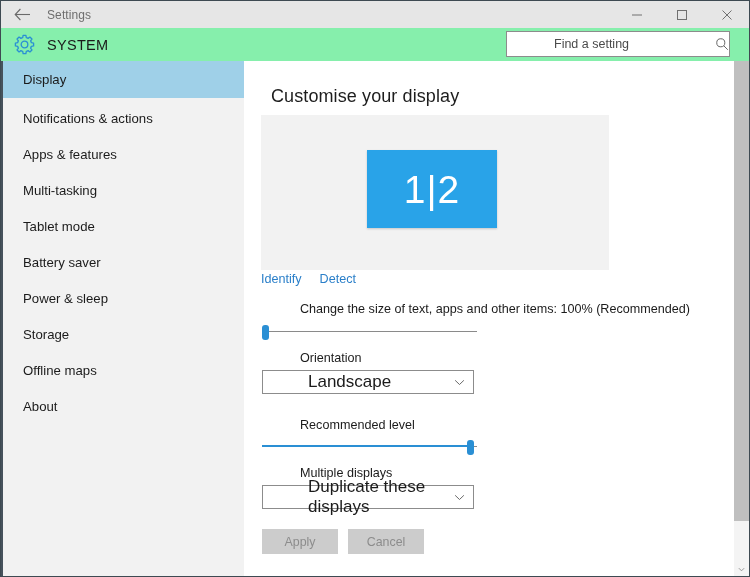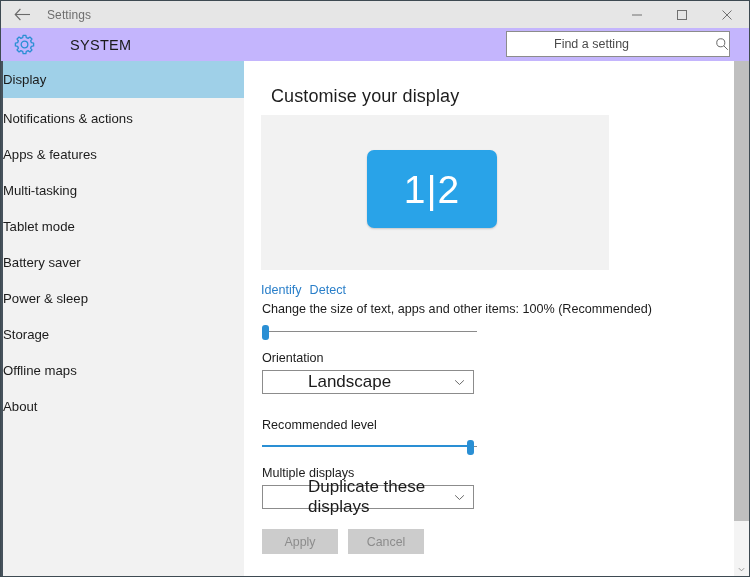--- a/index.html
+++ b/index.html
@@ -60,24 +60,23 @@
     color: #707070;
   }
   .winbtn svg { display: block; }
 
   
   .header {
     position: absolute;
     left: 0; top: 27px;
     width: 748px;
     height: 33px;
-    background: #c4b5fd;
-    display: flex;
-    align-items: center;
-    gap: 23px;
+    background: #86efac;
+    display: flex;
+    align-items: center;
   }
   .gear-wrap {
     width: 46px;
     display: flex;
     align-items: center;
     justify-content: center;
   }
   .sys-title {
     font-size: 14.5px;
     color: #1a1a1a;
@@ -123,21 +122,21 @@
     height: 516px;
     background: #f2f2f2;
     border-left: 2px solid #46525c;
     box-sizing: border-box;
   }
   .nav-item {
     position: relative;
     height: 36px;
     display: flex;
     align-items: center;
-    padding-left: 0;
+    padding-left: 20px;
     font-size: 13.2px;
     color: #1b1b1b;
     box-sizing: border-box;
   }
   .nav-item.selected {
     background: #9fd0e8;
     height: 37px;
   }
 
   
@@ -171,48 +170,47 @@
     position: absolute;
     left: 106px;
     top: 35px;
     width: 130px;
     height: 78px;
     background: #29a3e8;
     display: flex;
     align-items: center;
     justify-content: center;
     box-shadow: 0 1px 2px rgba(0,0,0,.18);
-    border-radius: 7px;
   }
   .monitor-label {
     color: #ffffff;
     font-size: 39px;
     font-weight: 300;
     letter-spacing: 1px;
     line-height: 1;
     font-family: "Liberation Sans", sans-serif;
   }
   .links {
     position: absolute;
     left: 17px;
     top: 211px;
     display: flex;
-    gap: 8px;
-    margin-top: 11px;
+    gap: 18px;
   }
   .link {
     font-size: 12.6px;
     color: #2a7fc9;
     text-decoration: none;
     cursor: pointer;
   }
   .field-label {
     position: absolute;
     font-size: 12.6px;
     color: #1b1b1b;
+    margin-left: 38px;
   }
   .scale-label { left: 18px; top: 241px; }
   .orientation-label { left: 18px; top: 290px; }
   .brightness-label { left: 18px; top: 357px; }
   .multi-label { left: 18px; top: 405px; }
 
   
   .slider {
     position: absolute;
     left: 18px;

